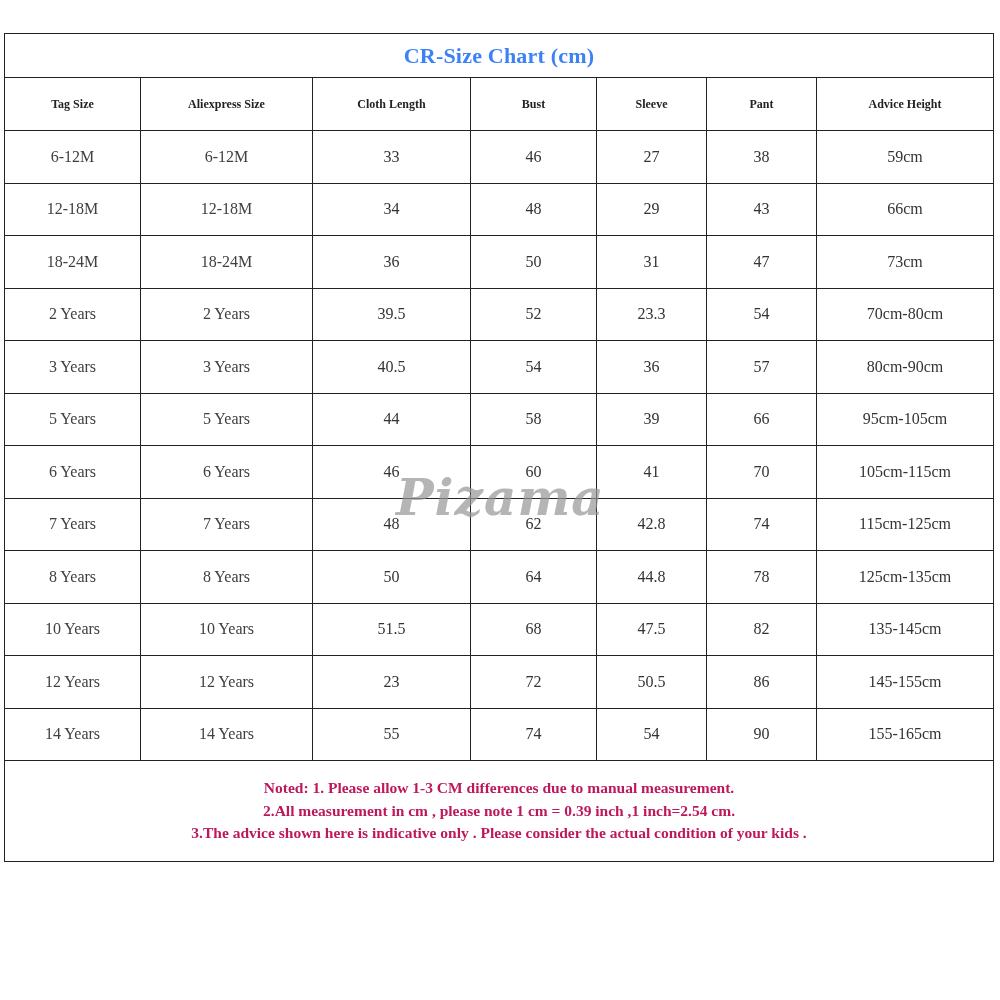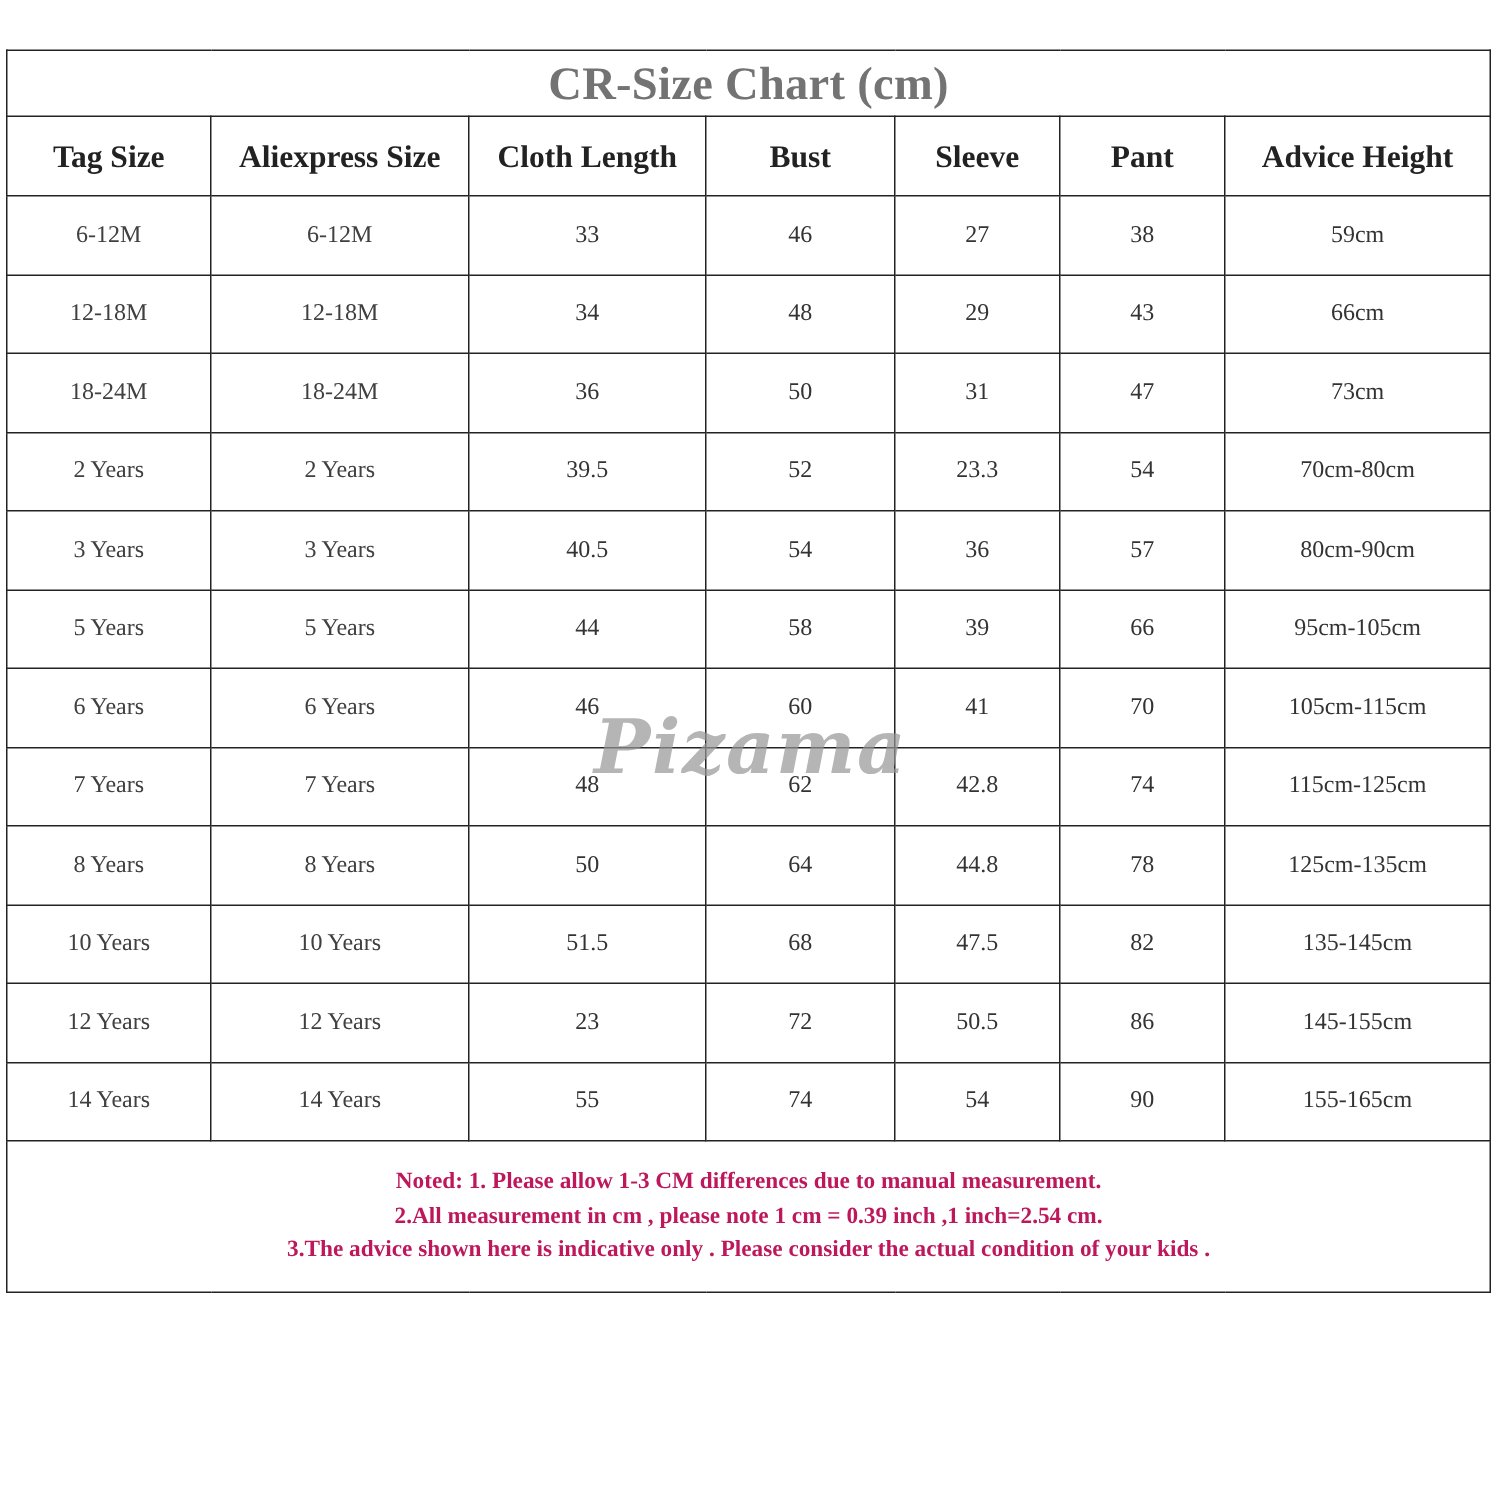--- a/index.html
+++ b/index.html
@@ -1,22 +1,22 @@
 <!DOCTYPE html>
 <html><head>
 <meta charset="utf-8">
 <style>
   html, body { margin:0; padding:0; background:#ffffff; }
   body { width:1000px; height:1000px; position:relative; overflow:hidden;
          font-family:"Liberation Serif", "DejaVu Serif", serif; color:#1a1a1a; }
   .sheet { position:absolute; left:4px; top:33px; width:989px; }
   table { border-collapse:collapse; width:989px; table-layout:fixed; }
   td, th { border:1.5px solid #222; text-align:center; padding:0; }
-  .title-cell { height:43px; font-size:31px; font-weight:bold; color:#737373; letter-spacing:0.2px; }
-  .hdr th { height:52px; font-size:21px; font-weight:bold; color:#222; }
+  .title-cell { height:43px; font-size:22px; font-weight:bold; color:#3b82f6; letter-spacing:0.2px; }
+  .hdr th { height:52px; font-size:12px; font-weight:bold; color:#222; }
   .row td { height:51.5px; font-size:16px; }
   .row td.size { font-weight:normal; color:#404040; }
   .row td.val { font-weight:normal; color:#333; }
   .notes { height:100px; font-size:15.5px; font-weight:bold; line-height:22.5px; color:#be185d; }
   .notes div { white-space:pre; }
   .watermark { position:absolute; left:396px; top:468px; font-family:"DejaVu Serif", serif;
                font-style:italic; font-weight:bold; font-size:50px; color:rgba(150,150,150,0.7);
                letter-spacing:1px; pointer-events:none; }
 </style>
 </head>

